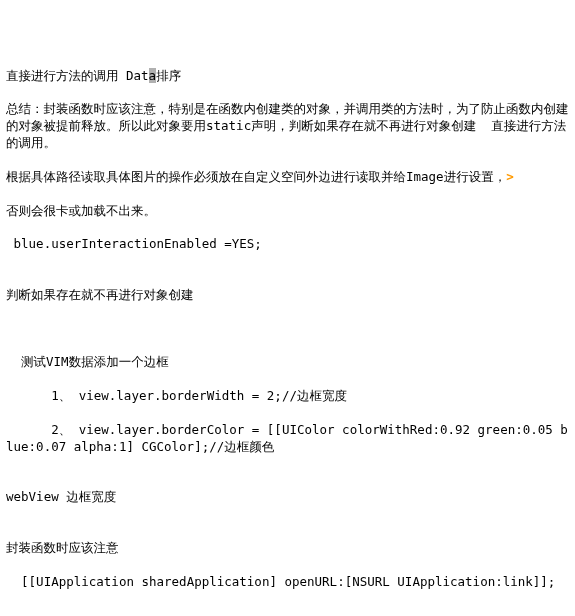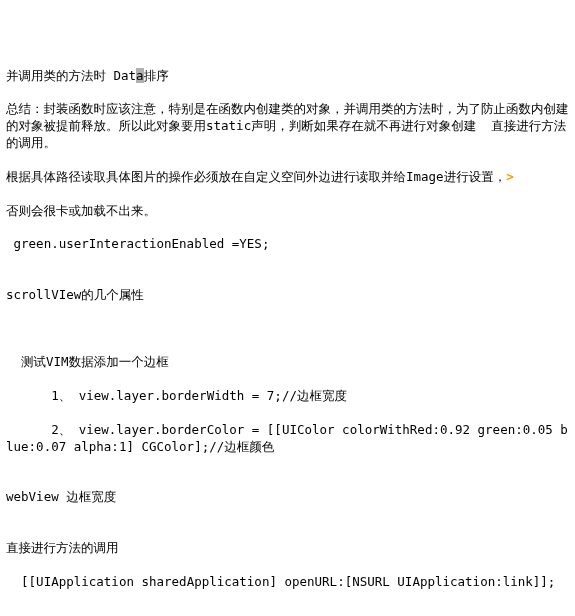--- a/index.html
+++ b/index.html
@@ -16,36 +16,36 @@
   }
   .line { display:block; }
   .arrow { color:#f90; font-weight:bold; }
   .cursor-bg { background:#b0b0b0; }
 </style>
 </head>
 <body>
 
 
 
-<span class="line"><span>并调用类的方法时 Dat</span><span class="cursor-bg">a</span><span>排序</span></span>
+<span class="line"><span>直接进行方法的调用 Dat</span><span class="cursor-bg">a</span><span>排序</span></span>
 <span class="line">总结：封装函数时应该注意，特别是在函数内创建类的对象，并调用类的方法时，为了防止函数内创建的对象被提前释放。所以此对象要用static声明，判断如果存在就不再进行对象创建  直接进行方法的调用。</span>
 <span class="line"><span>根据具体路径读取具体图片的操作必须放在自定义空间外边进行读取并给Image进行设置，</span><span class="arrow">&gt;</span></span>
 <span class="line">否则会很卡或加载不出来。</span>
-<span class="line"> green.userInteractionEnabled =YES;</span>
+<span class="line"> blue.userInteractionEnabled =YES;</span>
 <span class="line"></span>
-<span class="line">scrollVIew的几个属性</span>
+<span class="line">判断如果存在就不再进行对象创建</span>
 <span class="line"></span>
 <span class="line"></span>
 <span class="line">  测试VIM数据添加一个边框</span>
-<span class="line">      1、 view.layer.borderWidth = 7;//边框宽度</span>
+<span class="line">      1、 view.layer.borderWidth = 2;//边框宽度</span>
 <span class="line">      2、 view.layer.borderColor = [[UIColor colorWithRed:0.92 green:0.05 blue:0.07 alpha:1] CGColor];//边框颜色</span>
 <span class="line"></span>
 <span class="line">webView 边框宽度</span>
 <span class="line"></span>
-<span class="line">直接进行方法的调用</span>
+<span class="line">封装函数时应该注意</span>
 <span class="line">  [[UIApplication sharedApplication] openURL:[NSURL UIApplication:link]];</span>
 <span class="line"></span>
 
 
 
 
 
 
 
 <span class="line"></span>

